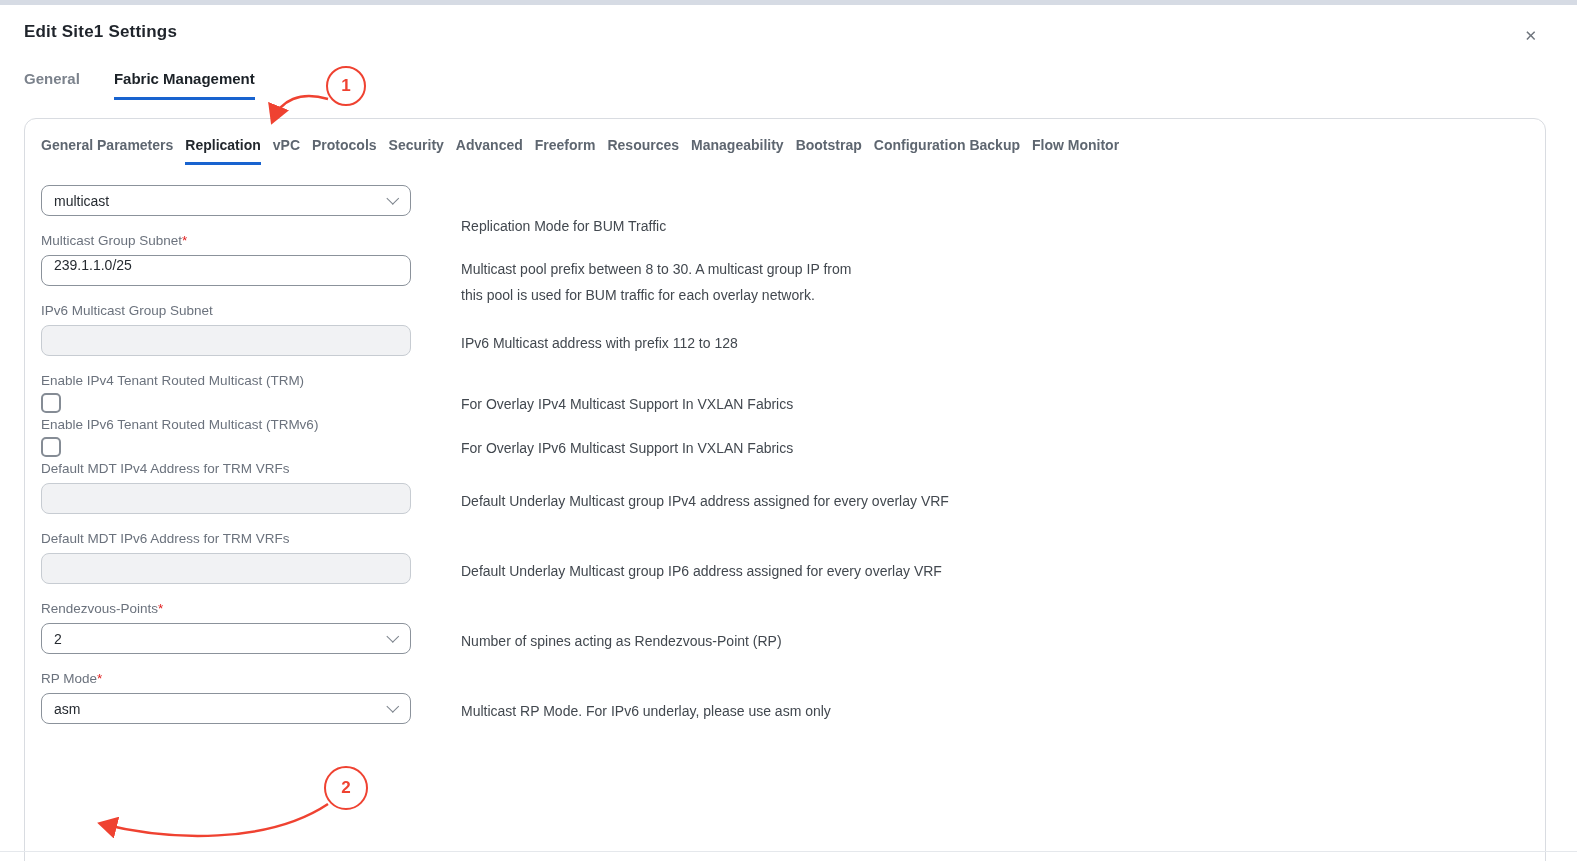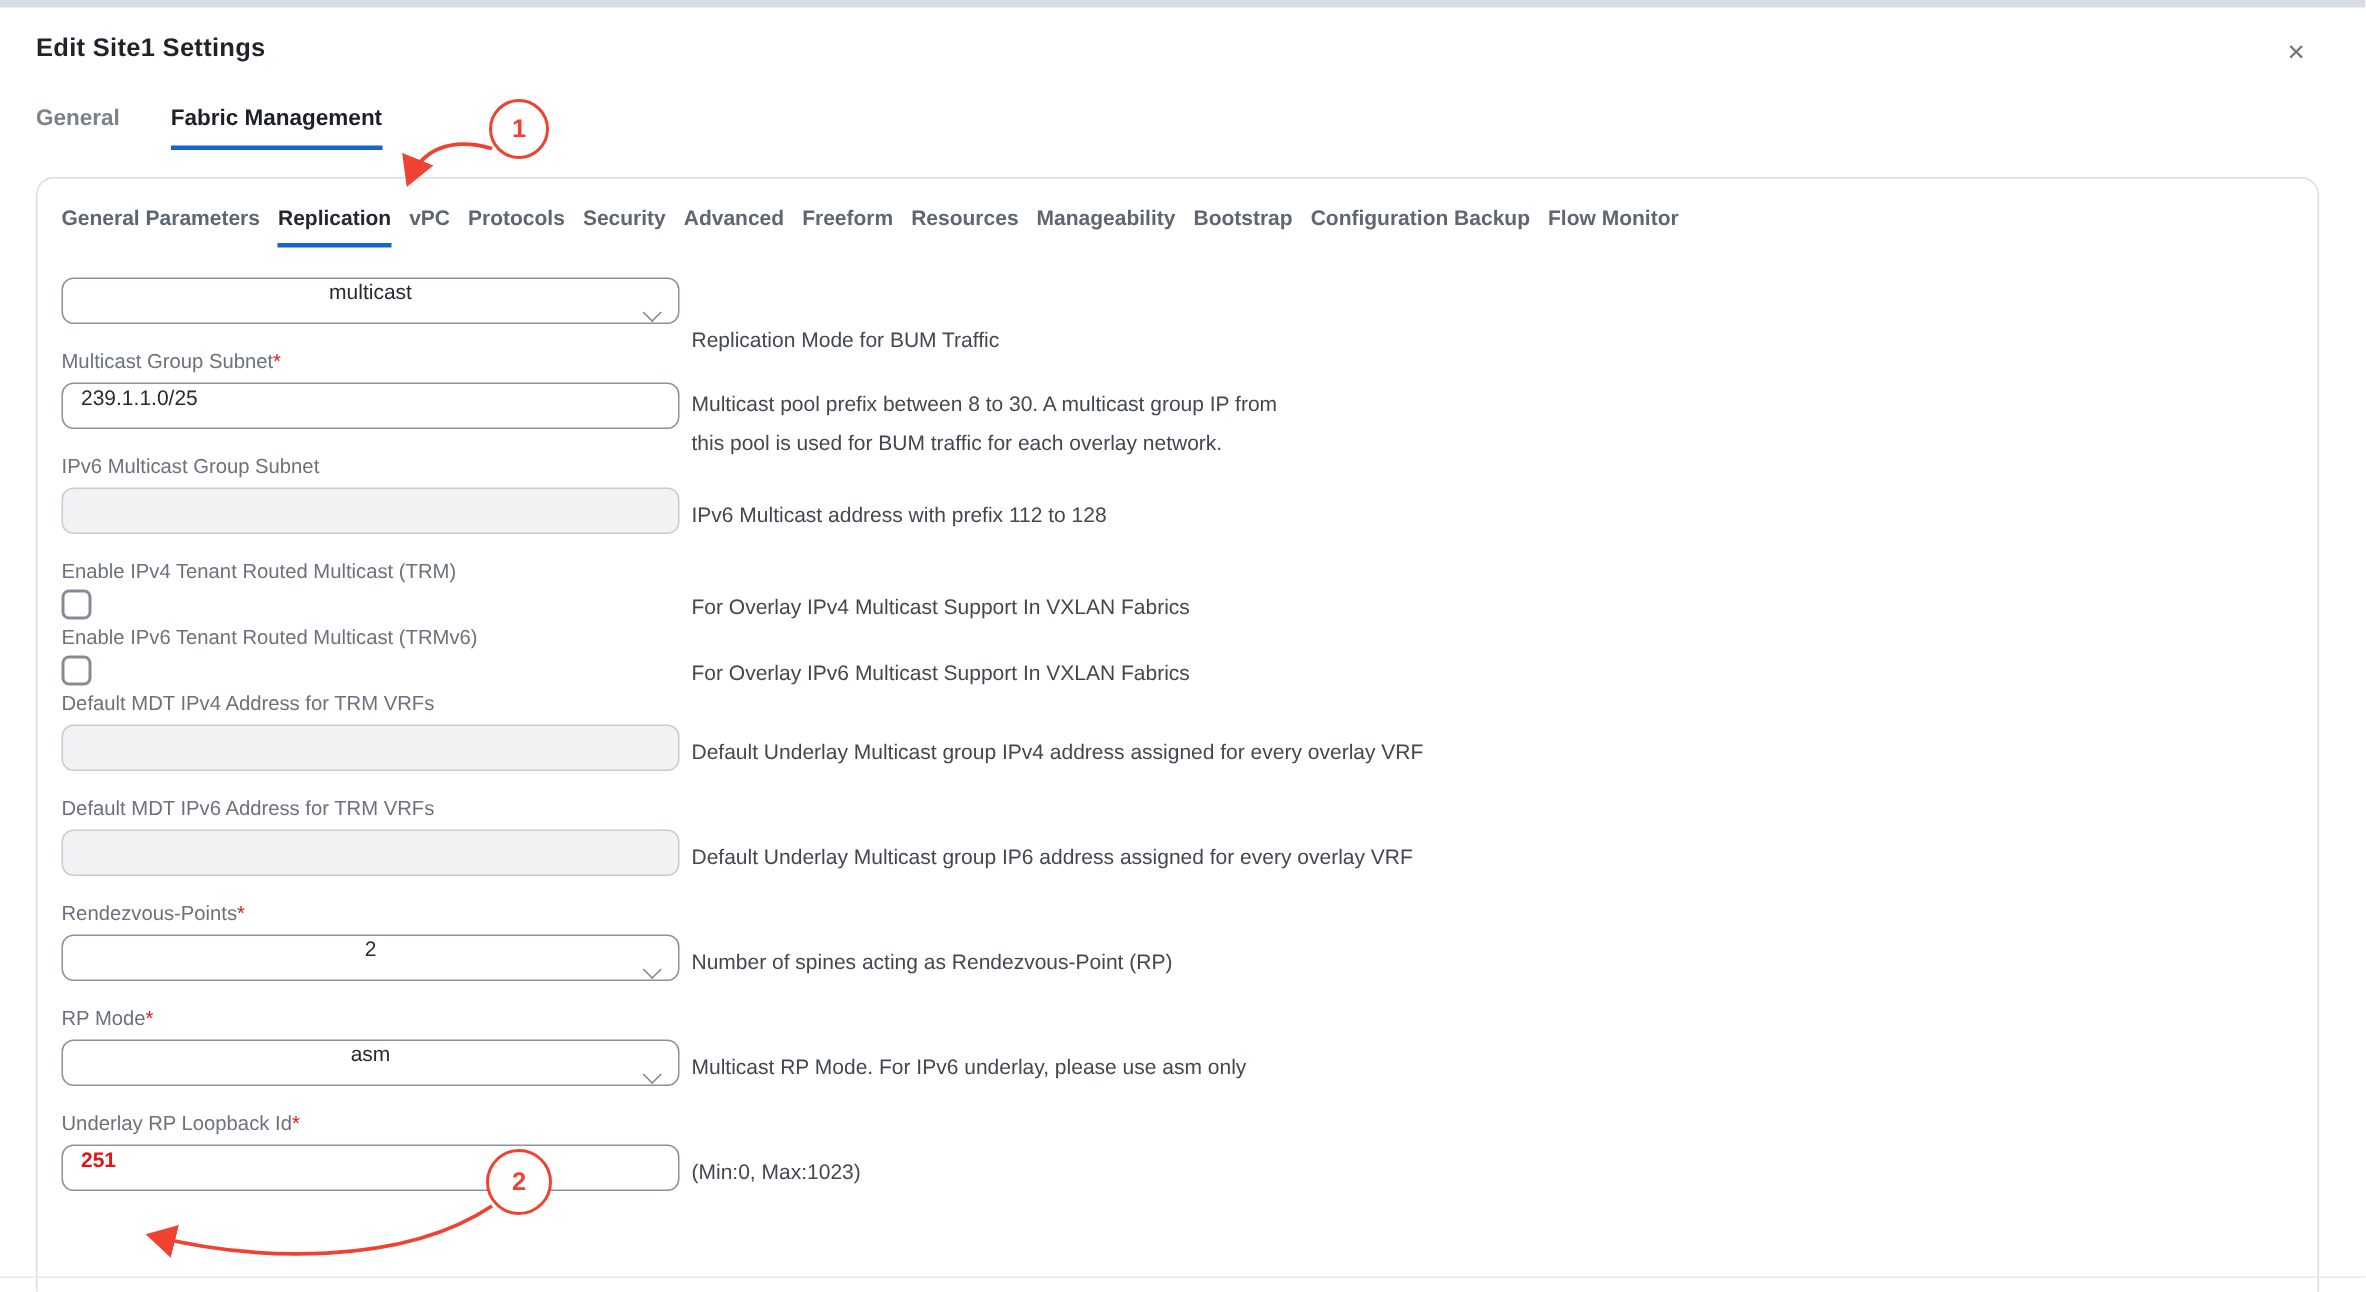--- a/index.html
+++ b/index.html
@@ -28,24 +28,24 @@
   .subtabs { display:flex; gap:12px; margin-top:2px; }
   .subtab { font-size:14px; font-weight:bold; color:#5e6670; padding-bottom:9px; cursor:pointer; border-bottom:3px solid transparent; white-space:nowrap; }
   .subtab.active { color:#23282e; border-bottom-color:#1863cf; }
 
   .row { position:relative; margin-top:16px; width:1000px; }
   .row.first { margin-top:20px; }
   .row.after-chk { margin-top:3px; }
   .field-label { font-size:13.5px; color:#6b727d; line-height:17px; }
   .req { color:#e02020; }
   .control {
-    margin-top:6px; width:412px; height:31px;
+    margin-top:6px; width:370px; height:31px;
     border:1.5px solid #8b929b; border-radius:8px; background:#fff;
     display:flex; align-items:center; padding:0 12px;
-    font-size:14px; color:#262b31; font-family:"Liberation Sans", sans-serif;flex-direction:column;
+    font-size:14px; color:#262b31; font-family:"Liberation Sans", sans-serif;
   }
   input.control { outline:none; display:block; padding-top:0; padding-bottom:12px; }
   .control.disabled { background:#f1f2f4; border-color:#c7ccd2; }
   .select { cursor:pointer; justify-content:space-between; }
   .chev {
     width:9px; height:9px; border-left:1.6px solid #7d848d; border-bottom:1.6px solid #7d848d;
     transform:rotate(-45deg) translate(1px,-2px); margin-left:auto;
   }
   .checkbox {
     margin-top:4px; width:20px; height:20px; border:2px solid #858c95;
@@ -150,25 +150,20 @@
 
   <div class="row">
     <div class="field-label"><span>RP Mode</span><span class="req">*</span></div>
     <div class="control select">
       <span>asm</span>
       <span class="chev"></span>
     </div>
     <div class="help">Multicast RP Mode. For IPv6 underlay, please use asm only</div>
   </div>
 
-  <div class="row">
-    <div class="field-label"><span>Underlay RP Loopback Id</span><span class="req">*</span></div>
-    <input class="control red-value" type="text" value="251" style="">
-    <div class="help">(Min:0, Max:1023)</div>
-  </div>
 </div>
 
 <svg class="annot-svg">
   <defs>
     <marker id="arrowhead" markerWidth="9" markerHeight="9" refX="6" refY="4.5" orient="auto">
       <path d="M0,0 L8,4.5 L0,9 Z" fill="#ef4231"></path>
     </marker>
   </defs>
   <path d="M 328 99 C 300 91, 281 100, 273 120" fill="none" stroke="#ef4231" stroke-width="2.5" marker-end="url(#arrowhead)"></path>
   <path d="M 328 804 C 268 844, 170 841, 102 824" fill="none" stroke="#ef4231" stroke-width="2.5" marker-end="url(#arrowhead)"></path>

